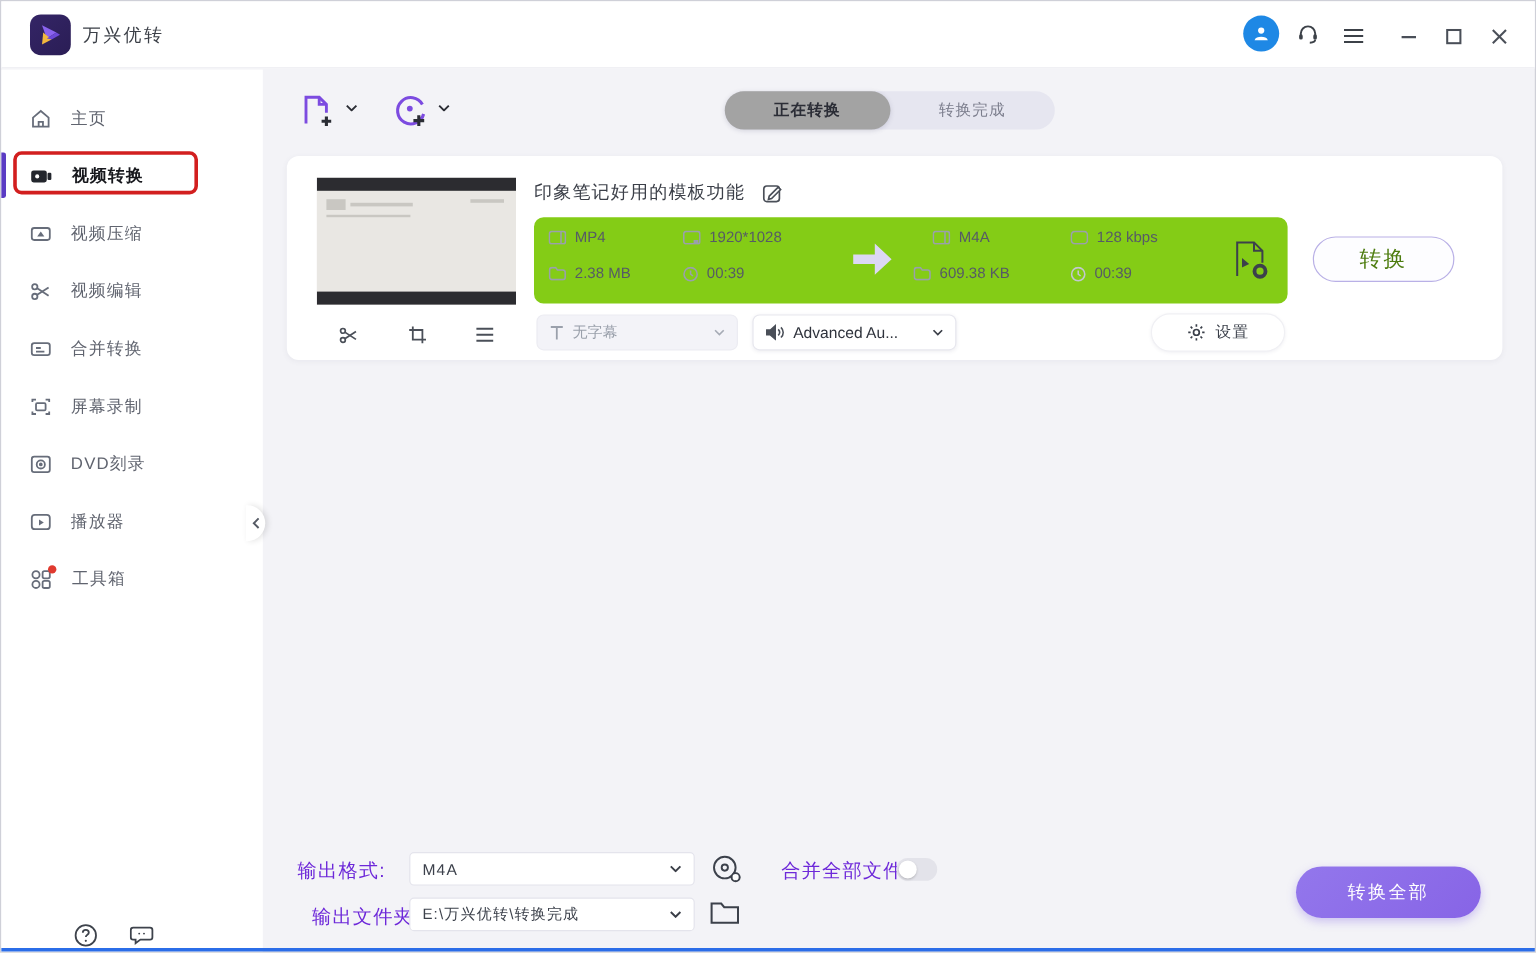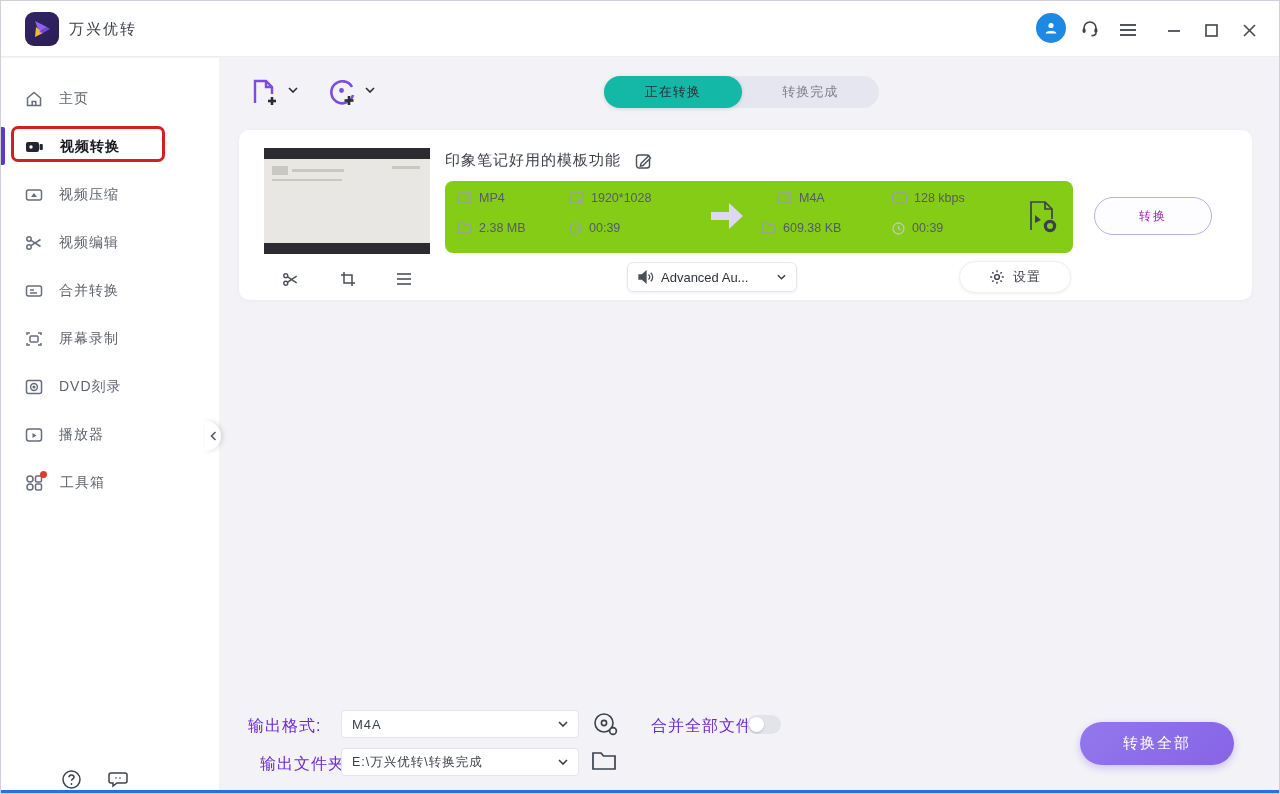--- a/index.html
+++ b/index.html
@@ -31,21 +31,21 @@
   .collapse-handle { left:204px; top:420px; width:16px; height:30px; background:#ffffff;
     border-radius:0 15px 15px 0; box-shadow:2px 0 5px rgba(0,0,0,.12); display:flex; align-items:center; justify-content:center;
     color:#555a64; font-size:12px; cursor:pointer; }
   .foot-icons { left:60px; top:768px; display:flex; gap:26px; }
 
   
   .add-btn { top:76px; display:flex; align-items:flex-start; gap:8px; cursor:pointer; }
   .tabs { left:603px; top:75px; width:275px; height:32px; background:#e6e6f0; border-radius:16px; display:flex; }
   .tab { width:50%; height:32px; border-radius:16px; display:flex; align-items:center; justify-content:center;
     font-size:13px; color:#7b7d8c; cursor:pointer; letter-spacing:1px; }
-  .tab.active { background:#14b8a6; color:#2b2d36; font-weight:normal; box-shadow:0 1px 4px rgba(60,60,100,.18); }
+  .tab.active { background:#a3a3a3; color:#2b2d36; font-weight:bold; box-shadow:0 1px 4px rgba(60,60,100,.18); }
   .speed-btn { left:1026px; top:76px; width:206px; height:30px; background:#fcece4; border-radius:15px;
     display:flex; align-items:center; justify-content:center; gap:8px; cursor:pointer; }
   .speed-btn span { font-size:13.5px; font-weight:bold; color:#e2492c; letter-spacing:1px; }
 
   
   .card { left:238px; top:129px; width:1013px; height:170px; background:#ffffff; border-radius:10px;
     box-shadow:0 1px 4px rgba(80,80,120,.06); }
   .thumb { left:25px; top:18px; width:166px; height:106px; background:#e9e7e3; overflow:hidden; }
   .thumb .bar { position:absolute; left:0; width:100%; height:11px; background:#2c2c30; }
   .thumb .scribble { position:absolute; background:#c9c7c2; }
@@ -58,21 +58,21 @@
   .dd { height:30px; border-radius:6px; display:flex; align-items:center; padding:0 10px; gap:7px; cursor:pointer; }
   .dd-sub { left:208px; top:132px; width:168px; background:#f3f3f8; border:1px solid #ececf2; }
   .dd-sub .txt { font-size:12.5px; color:#9aa0ab; flex:1; }
   .dd-audio { left:388px; top:132px; width:170px; background:#ffffff; border:1px solid #e7e7ee; box-shadow:0 1px 3px rgba(60,60,100,.08); }
   .dd-audio .txt { font-size:13px; color:#2f333c; flex:1; }
   .settings-btn { left:720px; top:131px; width:112px; height:32px; border-radius:16px; background:#ffffff;
     border:1px solid #f0f0f4; box-shadow:0 1px 3px rgba(60,60,100,.08); display:flex; align-items:center; justify-content:center; gap:8px; cursor:pointer; }
   .settings-btn span { font-size:13px; color:#3a3f49; letter-spacing:1px; }
   .convert-btn { left:855px; top:67px; width:118px; height:38px; border-radius:19px; background:#fdfdff;
     border:1.5px solid #b9b0e6; display:flex; align-items:center; justify-content:center; cursor:pointer; }
-  .convert-btn span { font-size:12px; color:#a21caf; letter-spacing:2px; }
+  .convert-btn span { font-size:18px; color:#4d7c0f; letter-spacing:2px; }
 
   
   .f-label { font-size:16px; color:#6d28d9; letter-spacing:1px;text-align:right; }
   .f-select { background:#ffffff; border:1px solid #e4e4ec; border-radius:4px; height:28px;
     display:flex; align-items:center; padding:0 10px; cursor:pointer; }
   .f-select .val { flex:1; font-size:13px; color:#3c414b; letter-spacing:1px; }
   .toggle { left:746px; top:714px; width:34px; height:19px; border-radius:10px; background:#e3e3ea; cursor:pointer; }
   .toggle .knob { position:absolute; left:2px; top:2px; width:15px; height:15px; border-radius:50%; background:#ffffff; box-shadow:0 1px 2px rgba(0,0,0,.2); }
   .convert-all { left:1079px; top:721px; width:154px; height:43px; border-radius:22px;
     background:linear-gradient(135deg,#9377ec,#8764e6); display:flex; align-items:center; justify-content:center; cursor:pointer; box-shadow:0 3px 8px rgba(130,100,230,.35); }
@@ -412,20 +412,34 @@
       <span class="abs" style="left:582px; top:18px;">
         <svg width="30" height="34" viewBox="0 0 30 34" fill="none" stroke="#3c414b" stroke-width="1.7">
           <path d="M4 31 V3 h14 l7 7 v10"></path>
             <path d="M18 3 v7 h7"></path>
           <path d="M8 16 l6 5 -6 3 z" fill="#3c414b" stroke="none"></path>
           <circle cx="23" cy="27" r="4.6" stroke-width="3.2"></circle>
         </svg>
       </span>
     </div>
 
+    <div class="abs dd dd-sub">
+      <span>
+        <svg width="12" height="13" viewBox="0 0 12 13" fill="none" stroke="#9aa0ab" stroke-width="1.5">
+            <line x1="1" y1="1.5" x2="11" y2="1.5"></line>
+            <line x1="6" y1="1.5" x2="6" y2="12"></line>
+          </svg>
+      </span>
+      <span class="txt">无字幕</span>
+      <span>
+        <svg width="9" height="6" viewBox="0 0 10 6" fill="none" stroke="#a6abb5" stroke-width="1.5">
+            <path d="M1 1 L5 5 L9 1"></path>
+          </svg>
+      </span>
+    </div>
 
     <div class="abs dd dd-audio">
       <span>
         <svg width="16" height="14" viewBox="0 0 16 14" fill="none" stroke="#4a4f58" stroke-width="1.3">
           <path d="M1 5 h3 l4 -3.5 v11 L4 9 H1 z" fill="#4a4f58"></path>
           <path d="M10.5 4.5 c1.5 1.5 1.5 3.5 0 5"></path>
             <path d="M12.8 2.8 c2.5 2.5 2.5 6 0 8.5"></path>
         </svg>
       </span>
       <span class="txt">Advanced Au...</span>

